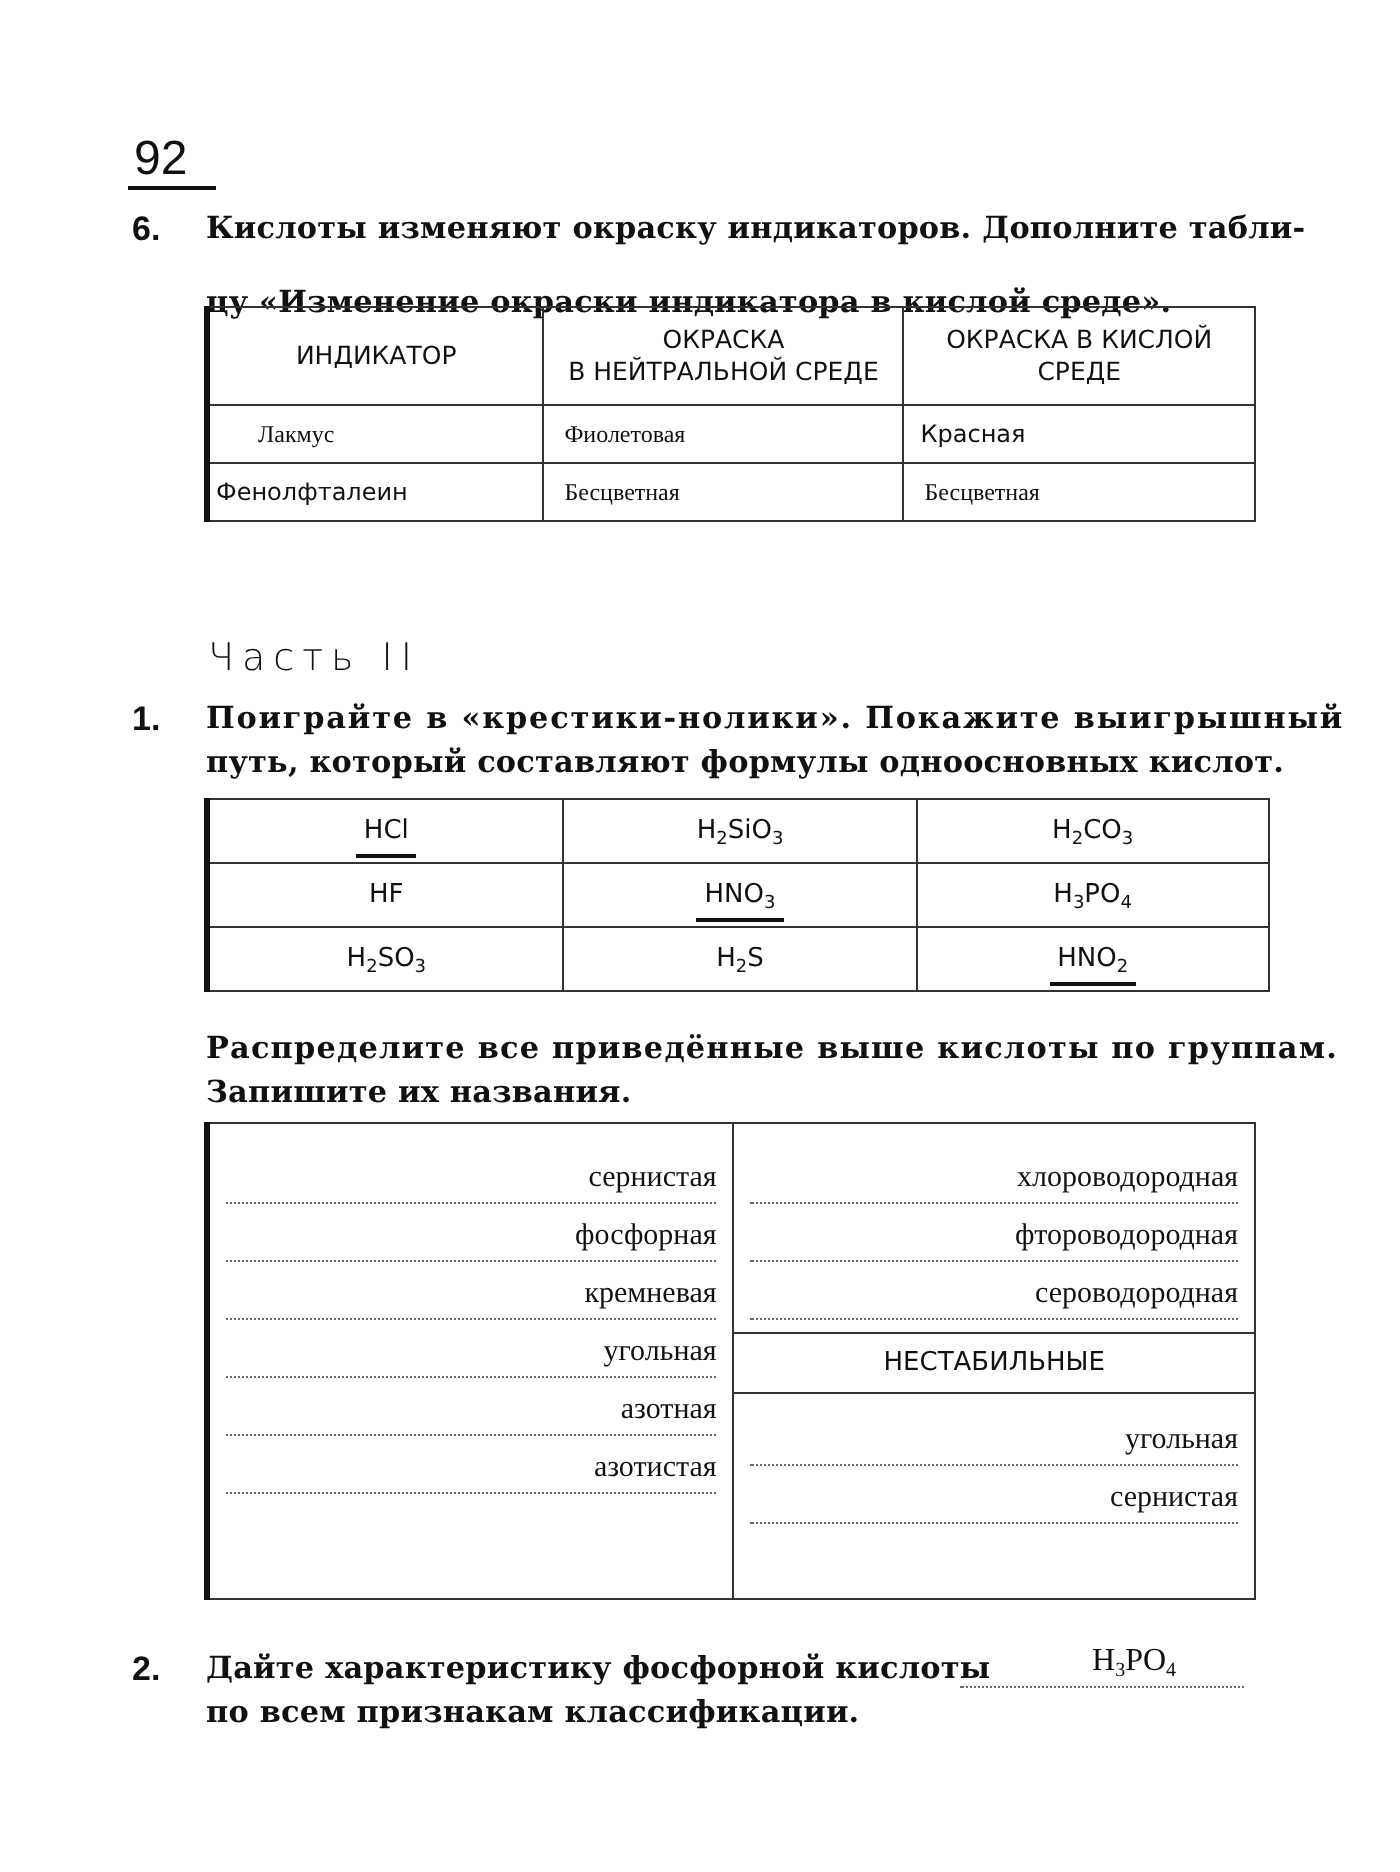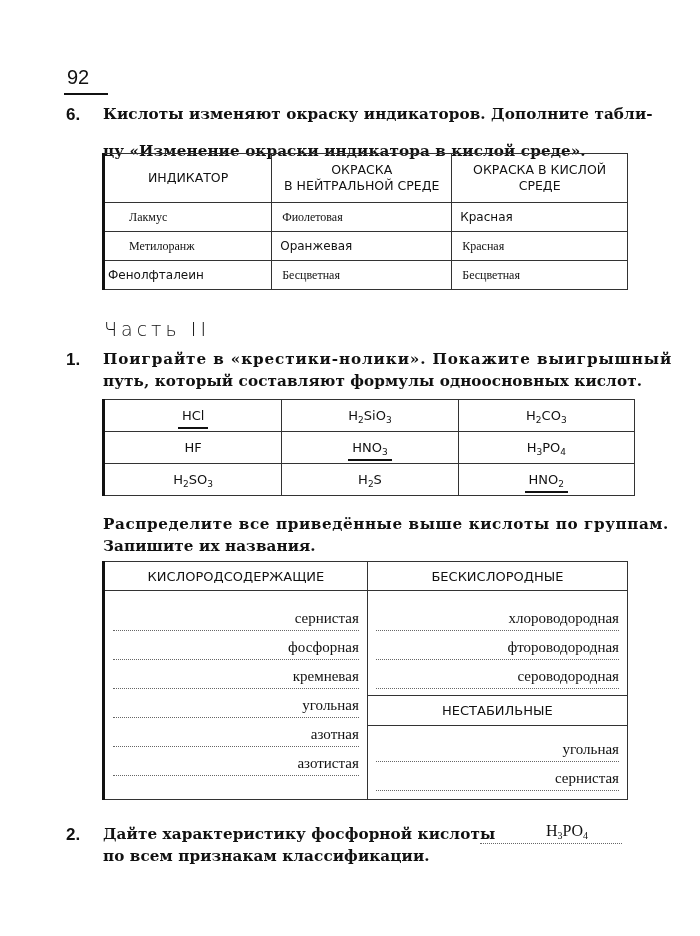--- a/index.html
+++ b/index.html
@@ -1,19 +1,19 @@
 <!DOCTYPE html>
 <html><head>
 <meta charset="utf-8">
 <style>
   html, body { margin: 0; padding: 0; background: #fff; }
   body { width: 700px; height: 936px; position: relative; overflow: hidden; color: #111; font-family: "DejaVu Serif", serif; }
   .abs { position: absolute; }
 
-  #page-num { left: 67px; top: 66px; font-size: 20px; font-family: "Liberation Sans", sans-serif; }
+  #page-num { left: 67px; top: 66px; font-size: 24px; font-family: "Liberation Sans", sans-serif; }
   #page-num-line { left: 64px; top: 93px; width: 44px; height: 2px; background: #111; }
 
   .task-num { font-family: "Liberation Sans", sans-serif; font-weight: bold; font-size: 17px; }
   .task-text { font-family: "DejaVu Serif", serif; font-weight: bold; font-size: 15.2px; line-height: 22px; letter-spacing: 0.1px; }
   .task-text.wide { letter-spacing: 0.9px; }
 
   table { border-collapse: collapse; position: absolute; }
   td { border: 1px solid #333; padding: 0; }
 
   
@@ -75,25 +75,20 @@
     <td class="hdr c1" style="border-left:3px solid #111;"><span>ИНДИКАТОР</span></td>
     <td class="hdr c2"><span>ОКРАСКА</span><br><span>В НЕЙТРАЛЬНОЙ СРЕДЕ</span></td>
     <td class="hdr c3"><span>ОКРАСКА В КИСЛОЙ</span><br><span>СРЕДЕ</span></td>
   </tr>
   <tr class="row">
     <td class="cell-serif cell-indent" style="border-left:3px solid #111;">Лакмус</td>
     <td class="cell-serif">Фиолетовая</td>
     <td class="cell-sans">Красная</td>
   </tr>
   <tr class="row">
-    <td class="cell-serif cell-indent2" style="border-left:3px solid #111;">Метилоранж</td>
-    <td class="cell-sans">Оранжевая</td>
-    <td class="cell-serif">Красная</td>
-  </tr>
-  <tr class="row">
     <td class="cell-sans cell-left" style="border-left:3px solid #111;">Фенолфталеин</td>
     <td class="cell-serif">Бесцветная</td>
     <td class="cell-serif">Бесцветная</td>
   </tr>
 </tbody>
   </table>
 
 <div id="part2" class="abs">Часть II</div>
 
 <div class="abs task-num" style="left:66px; top:350px;">1.</div>
@@ -118,24 +113,20 @@
         <td class="c3"><span class="formula win"><span>HNO</span><sub>2</sub></span></td>
       </tr>
     </tbody>
 </table>
 
 <div class="abs task-text wide" style="left:103px; top:513px; letter-spacing:0.6px;">Распределите все приведённые выше кислоты по группам.</div>
 <div class="abs task-text" style="left:103px; top:535px;">Запишите их названия.</div>
 
 <table id="t3">
   <tbody>
-      <tr>
-    <td class="hdr colL" style="border-left:3px solid #111;">КИСЛОРОДСОДЕРЖАЩИЕ</td>
-    <td class="hdr colR">БЕСКИСЛОРОДНЫЕ</td>
-  </tr>
   <tr>
     <td class="colL" style="border-left:3px solid #111;">
       <div class="answer-list" id="oxygen-list">
             <div class="answer">сернистая</div>
             <div class="answer">фосфорная</div>
             <div class="answer">кремневая</div>
             <div class="answer">угольная</div>
             <div class="answer">азотная</div>
             <div class="answer">азотистая</div>
           </div>

